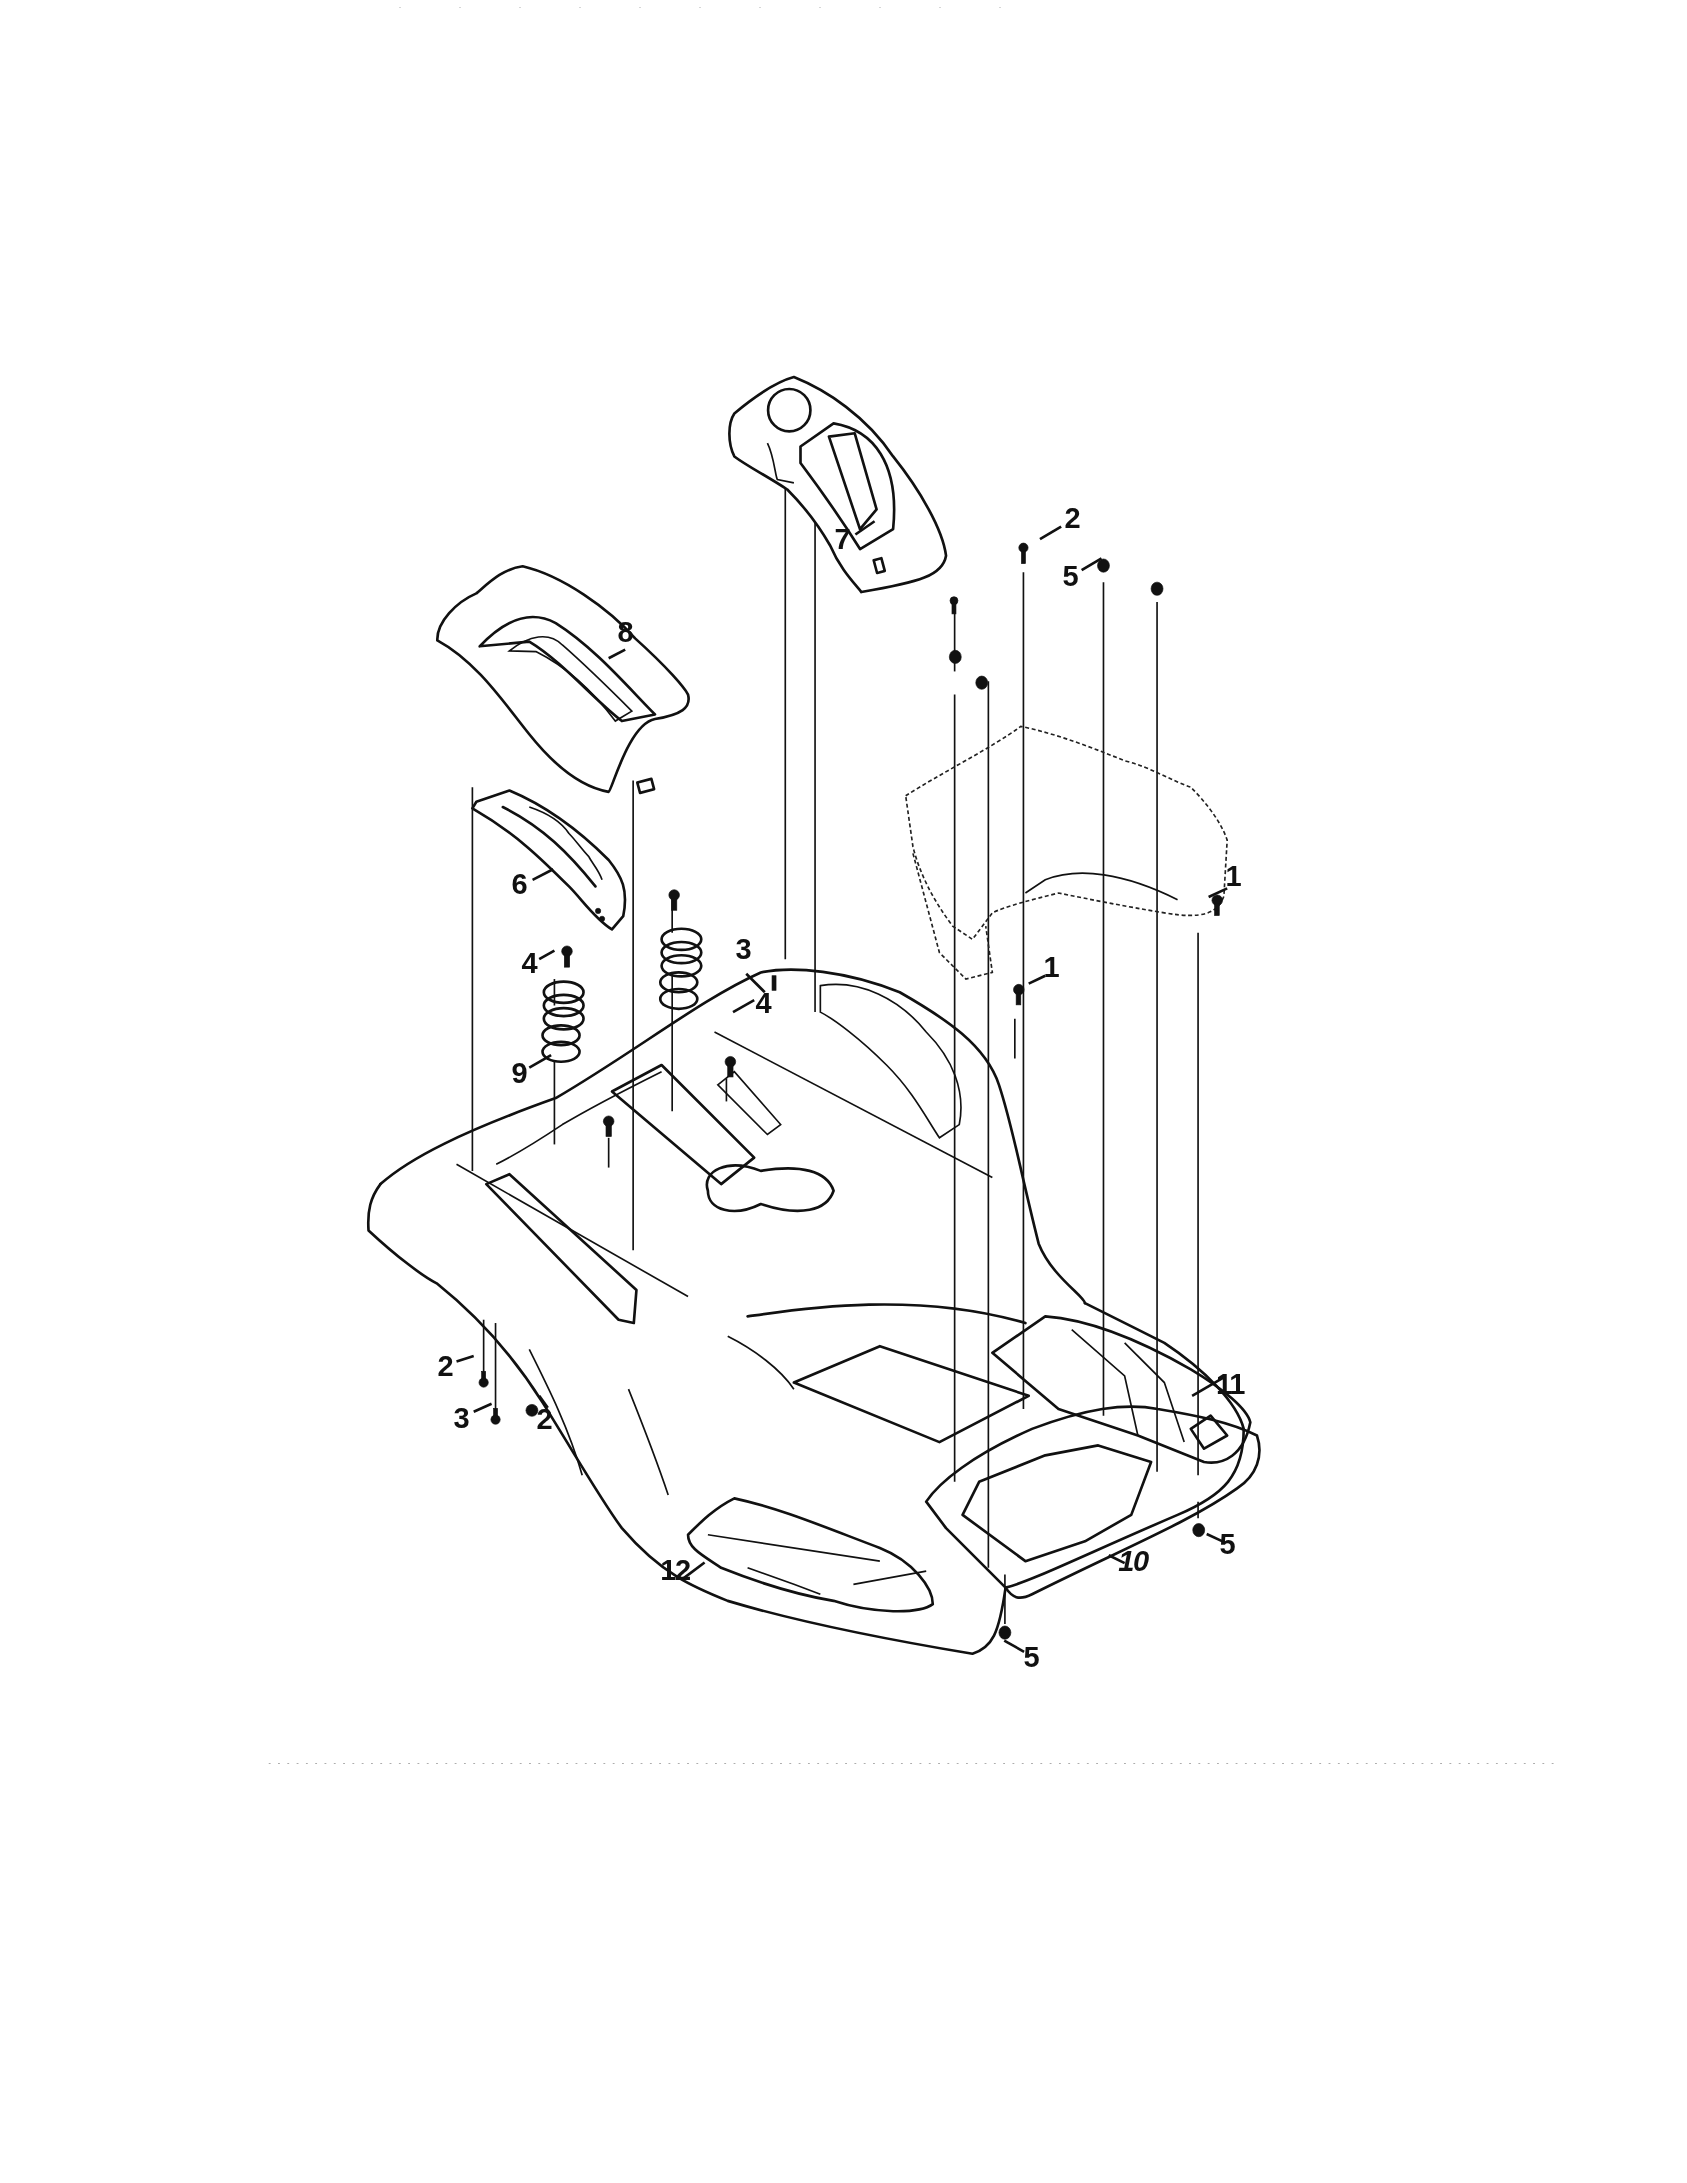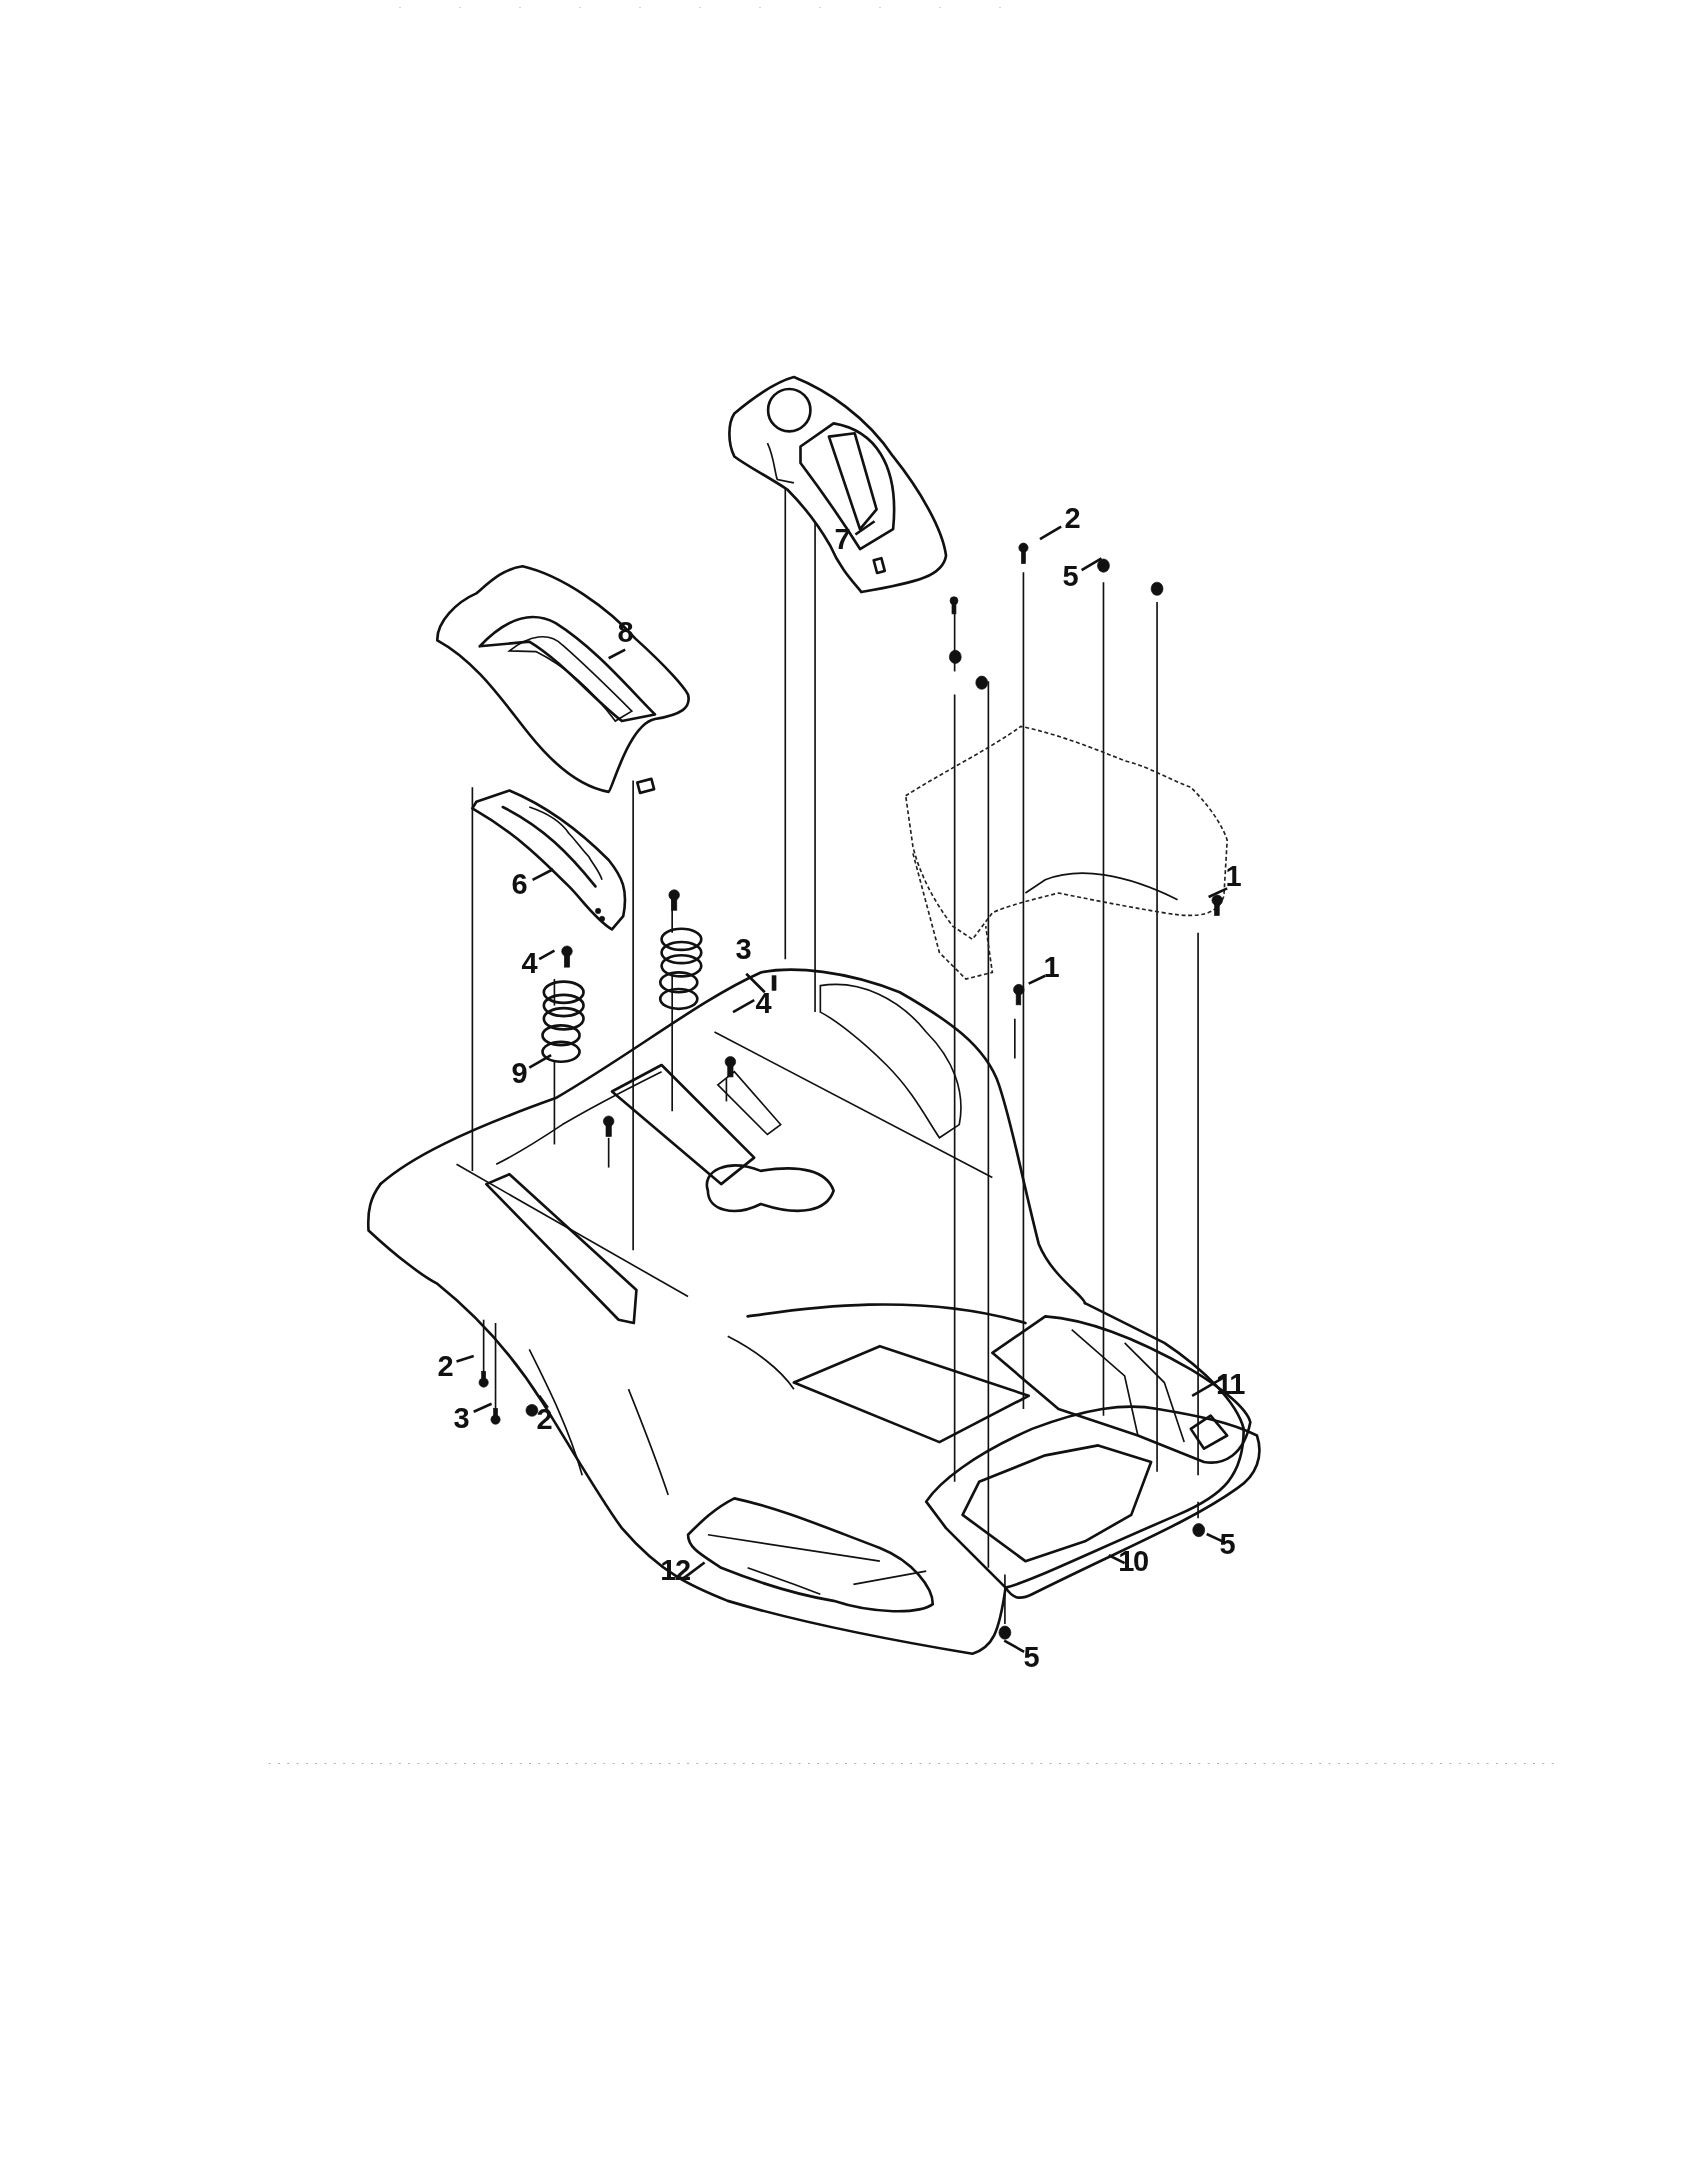--- a/index.html
+++ b/index.html
@@ -190,21 +190,21 @@
   <div class="callout" style="left:529px;top:963px;">4</div>
   <div class="callout" style="left:743px;top:949px;">3</div>
   <div class="callout" style="left:763px;top:1003px;">4</div>
   <div class="callout" style="left:519px;top:1073px;">9</div>
   <div class="callout" style="left:1233px;top:876px;">1</div>
   <div class="callout" style="left:1051px;top:967px;">1</div>
   <div class="callout" style="left:445px;top:1366px;">2</div>
   <div class="callout" style="left:461px;top:1418px;">3</div>
   <div class="callout" style="left:544px;top:1419px;">2</div>
   <div class="callout" style="left:1230px;top:1352px;margin-top:32px;">11</div>
-  <div class="callout" style="left:1133px;top:1561px;">10</div>
+  <div class="callout" style="left:1133px;top:1561px;font-style:italic;">10</div>
   <div class="callout" style="left:1227px;top:1544px;">5</div>
   <div class="callout" style="left:1031px;top:1657px;">5</div>
   <div class="callout" style="left:675px;top:1570px;">12</div>
 </div>
 
 <svg id="leaders" viewBox="0 0 2550 3300" style="position:absolute;left:0;top:0;width:1687px;height:2183px;pointer-events:none;">
     <line x1="1293" y1="808" x2="1322" y2="788" stroke="#111" stroke-width="4"></line>
     <line x1="1572" y1="815" x2="1604" y2="796" stroke="#111" stroke-width="4"></line>
     <line x1="1635" y1="862" x2="1665" y2="844" stroke="#111" stroke-width="4"></line>
     <line x1="920" y1="995" x2="945" y2="982" stroke="#111" stroke-width="4"></line>

